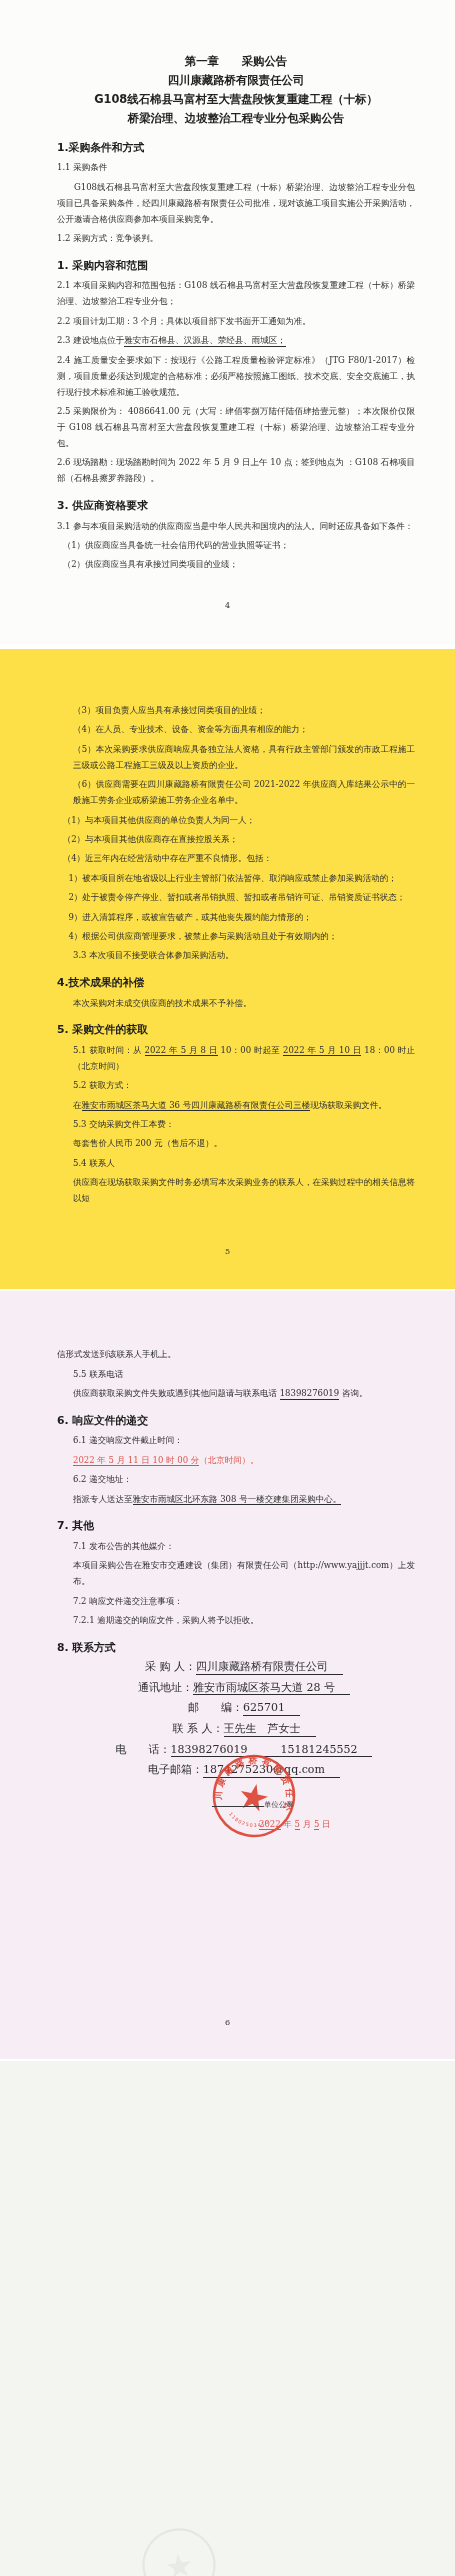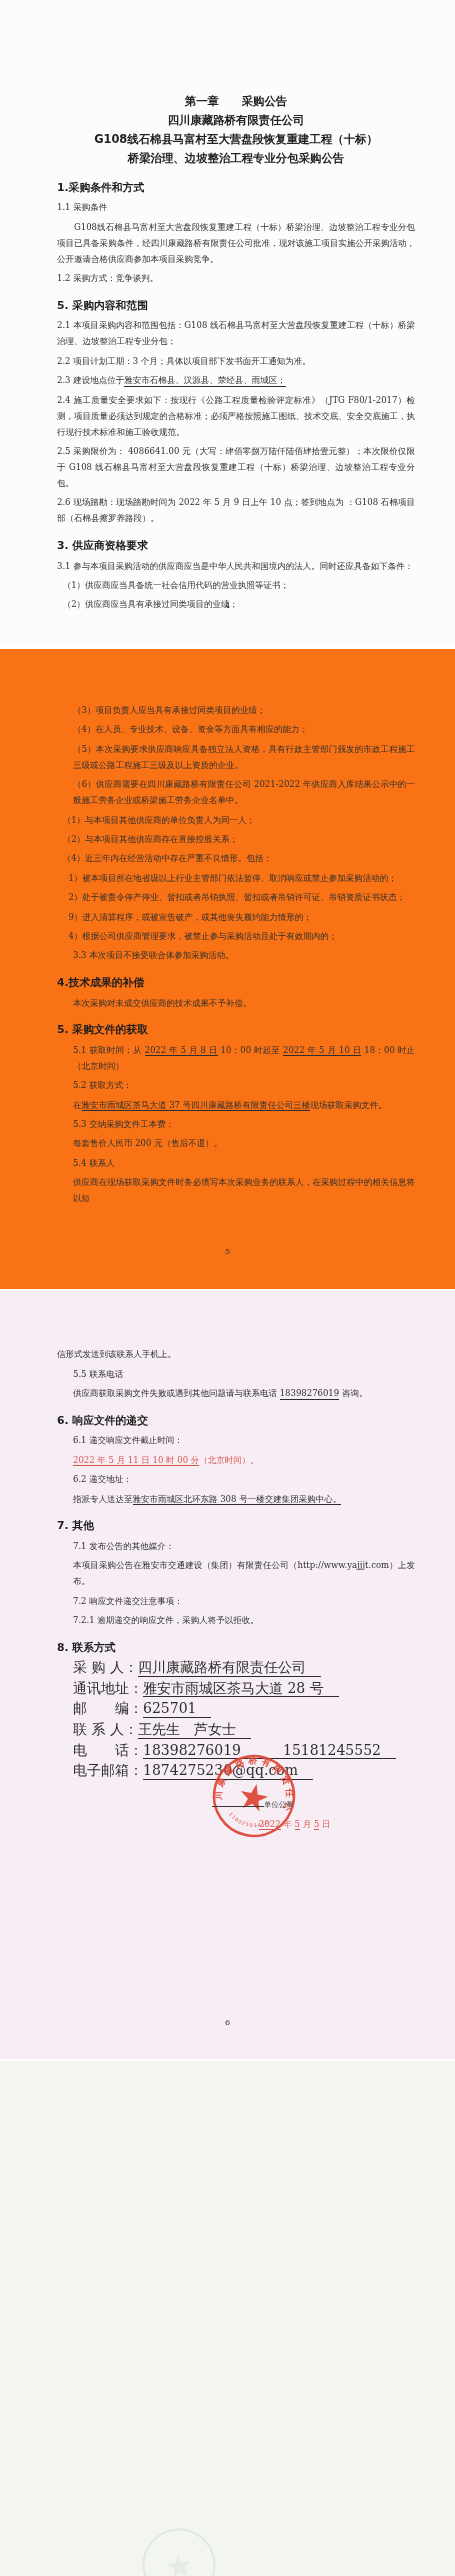--- a/index.html
+++ b/index.html
@@ -1,37 +1,37 @@
 <!DOCTYPE html>
 <html style="font-size:9px"><head>
 <meta charset="utf-8">
 <style>
   html,body{margin:0;padding:0;background:#ffffff;}
   body{width:455px;font-family:"DejaVu Serif","Liberation Serif",serif;color:#2e2e2e;}
   .page{position:relative;width:455px;overflow:hidden;}
   .page-1{height:644px;background:#fcfcfb;margin-bottom:4.6px;}
-  .page-2{height:640px;background:#f97316;margin-bottom:2.3px;}
+  .page-2{height:640px;background:#fde047;margin-bottom:2.3px;}
   .page-3{height:768px;background:#f7eef5;margin-bottom:2.3px;}
   .page-4{height:642px;background:#f3f5f1;}
   .content{padding:0 40px 0 57px;}
-  .c1{padding-top:80px;margin-top:12px;}
+  .c1{padding-top:52px;}
   .c2{padding-top:50px;}
   .c3{padding-top:52px;}
   .title{ text-align:center;font-family:"DejaVu Sans","Liberation Sans",sans-serif;
           font-weight:bold;font-size:11.4px;line-height:19px;color:#222;}
   .sec{ font-family:"DejaVu Sans","Liberation Sans",sans-serif;font-weight:bold;
         font-size:10.8px;line-height:14.2px;color:#1e1e1e;margin:12.5px 0 4.6px;}
   .para{font-size:8.5px;line-height:16px;margin:3.4px 0;text-align:justify;}
   .ind2{text-indent:2em;}
   .ml1{margin-left:5.7px;}
   .ml2{margin-left:11.4px;}
   .ml3{margin-left:16px;}
   .u{border-bottom:0.6px solid currentColor;padding-bottom:0.6px;}
   .red{color:#db544c;}
-  .field{font-size:14px;line-height:16px;margin:4.6px 0 4.6px 16px;}
+  .field{font-size:11px;line-height:16px;margin:4.6px 0 4.6px 16px;text-align:center;}
   .fv{border-bottom:0.6px solid #2c2c2c;padding-bottom:0.6px;padding-right:15px;}
   .pageno{position:absolute;left:0;right:0;text-align:center;font-size:8px;color:#333;}
   .pn1{bottom:34px;} .pn2{bottom:33px;} .pn3{bottom:32px;}
   .stamp{position:absolute;left:209px;top:460px;width:90px;height:90px;
          transform:rotate(12deg);opacity:.92;z-index:1;}
   .sealnote{position:absolute;left:212px;top:507px;z-index:2;font-size:7.4px;color:#3a3a3a;}
   .sealnote .line{display:inline-block;width:52px;border-bottom:0.6px solid #3a3a3a;height:8px;}
   .reddate{position:absolute;left:259px;top:528px;z-index:2;font-size:8.5px;}
   .ghost{position:absolute;left:139px;top:462px;width:80px;height:84px;
          transform:rotate(-8deg);opacity:.65;}
@@ -44,21 +44,21 @@
     <div class="title">第一章　　采购公告</div>
     <div class="title">四川康藏路桥有限责任公司</div>
     <div class="title">G108线石棉县马富村至大营盘段恢复重建工程（十标）</div>
     <div class="title">桥梁治理、边坡整治工程专业分包采购公告</div>
 
     <div class="sec">1.采购条件和方式</div>
     <div class="para">1.1 采购条件</div>
     <div class="para ind2">G108线石棉县马富村至大营盘段恢复重建工程（十标）桥梁治理、边坡整治工程专业分包项目已具备采购条件，经四川康藏路桥有限责任公司批准，现对该施工项目实施公开采购活动，公开邀请合格供应商参加本项目采购竞争。</div>
     <div class="para">1.2 采购方式：竞争谈判。</div>
 
-    <div class="sec">5. 采购内容和范围</div>
+    <div class="sec">1. 采购内容和范围</div>
     <div class="para">2.1 本项目采购内容和范围包括：G108 线石棉县马富村至大营盘段恢复重建工程（十标）桥梁治理、边坡整治工程专业分包；</div>
     <div class="para">2.2 项目计划工期：3 个月；具体以项目部下发书面开工通知为准。</div>
     <div class="para"><span>2.3 建设地点位于</span><span class="u">雅安市石棉县、汉源县、荥经县、雨城区；</span></div>
     <div class="para">2.4 施工质量安全要求如下：按现行《公路工程质量检验评定标准》（JTG F80/1-2017）检测，项目质量必须达到规定的合格标准；必须严格按照施工图纸、技术交底、安全交底施工，执行现行技术标准和施工验收规范。</div>
     <div class="para">2.5 采购限价为： 4086641.00 元（大写：肆佰零捌万陆仟陆佰肆拾壹元整）；本次限价仅限于 G108 线石棉县马富村至大营盘段恢复重建工程（十标）桥梁治理、边坡整治工程专业分包。</div>
     <div class="para">2.6 现场踏勘：现场踏勘时间为 2022 年 5 月 9 日上午 10 点；签到地点为 ：G108 石棉项目部（石棉县擦罗养路段）。</div>
 
     <div class="sec">3.  供应商资格要求</div>
     <div class="para">3.1 参与本项目采购活动的供应商应当是中华人民共和国境内的法人。同时还应具备如下条件：</div>
     <div class="para ml1">（1）供应商应当具备统一社会信用代码的营业执照等证书；</div>
@@ -82,21 +82,21 @@
     <div class="para ml2">9）进入清算程序，或被宣告破产，或其他丧失履约能力情形的；</div>
     <div class="para ml2">4）根据公司供应商管理要求，被禁止参与采购活动且处于有效期内的；</div>
     <div class="para ml3">3.3 本次项目不接受联合体参加采购活动。</div>
 
     <div class="sec">4.技术成果的补偿</div>
     <div class="para ml3">本次采购对未成交供应商的技术成果不予补偿。</div>
 
     <div class="sec">5. 采购文件的获取</div>
     <div class="para ml3"><span>5.1 获取时间：从 </span><span class="u">2022 年 5 月 8 日</span><span> 10：00 时起至 </span><span class="u">2022 年 5 月 10 日</span><span> 18：00 时止（北京时间）</span></div>
     <div class="para ml3">5.2  获取方式：</div>
-    <div class="para ml3"><span>在</span><span class="u">雅安市雨城区茶马大道 37 号四川康藏路桥有限责任公司三楼</span><span>现场获取采购文件。</span></div>
+    <div class="para ml3"><span>在</span><span class="u">雅安市雨城区茶马大道 36 号四川康藏路桥有限责任公司三楼</span><span>现场获取采购文件。</span></div>
     <div class="para ml3">5.3 交纳采购文件工本费：</div>
     <div class="para ml3">每套售价人民币 200  元（售后不退）。</div>
     <div class="para ml3">5.4 联系人</div>
     <div class="para ml3">供应商在现场获取采购文件时务必填写本次采购业务的联系人，在采购过程中的相关信息将以短</div>
   </div>
   <div class="pageno pn2">5</div>
 </div>
 
 <div class="page page-3">
   <div class="content c3">

